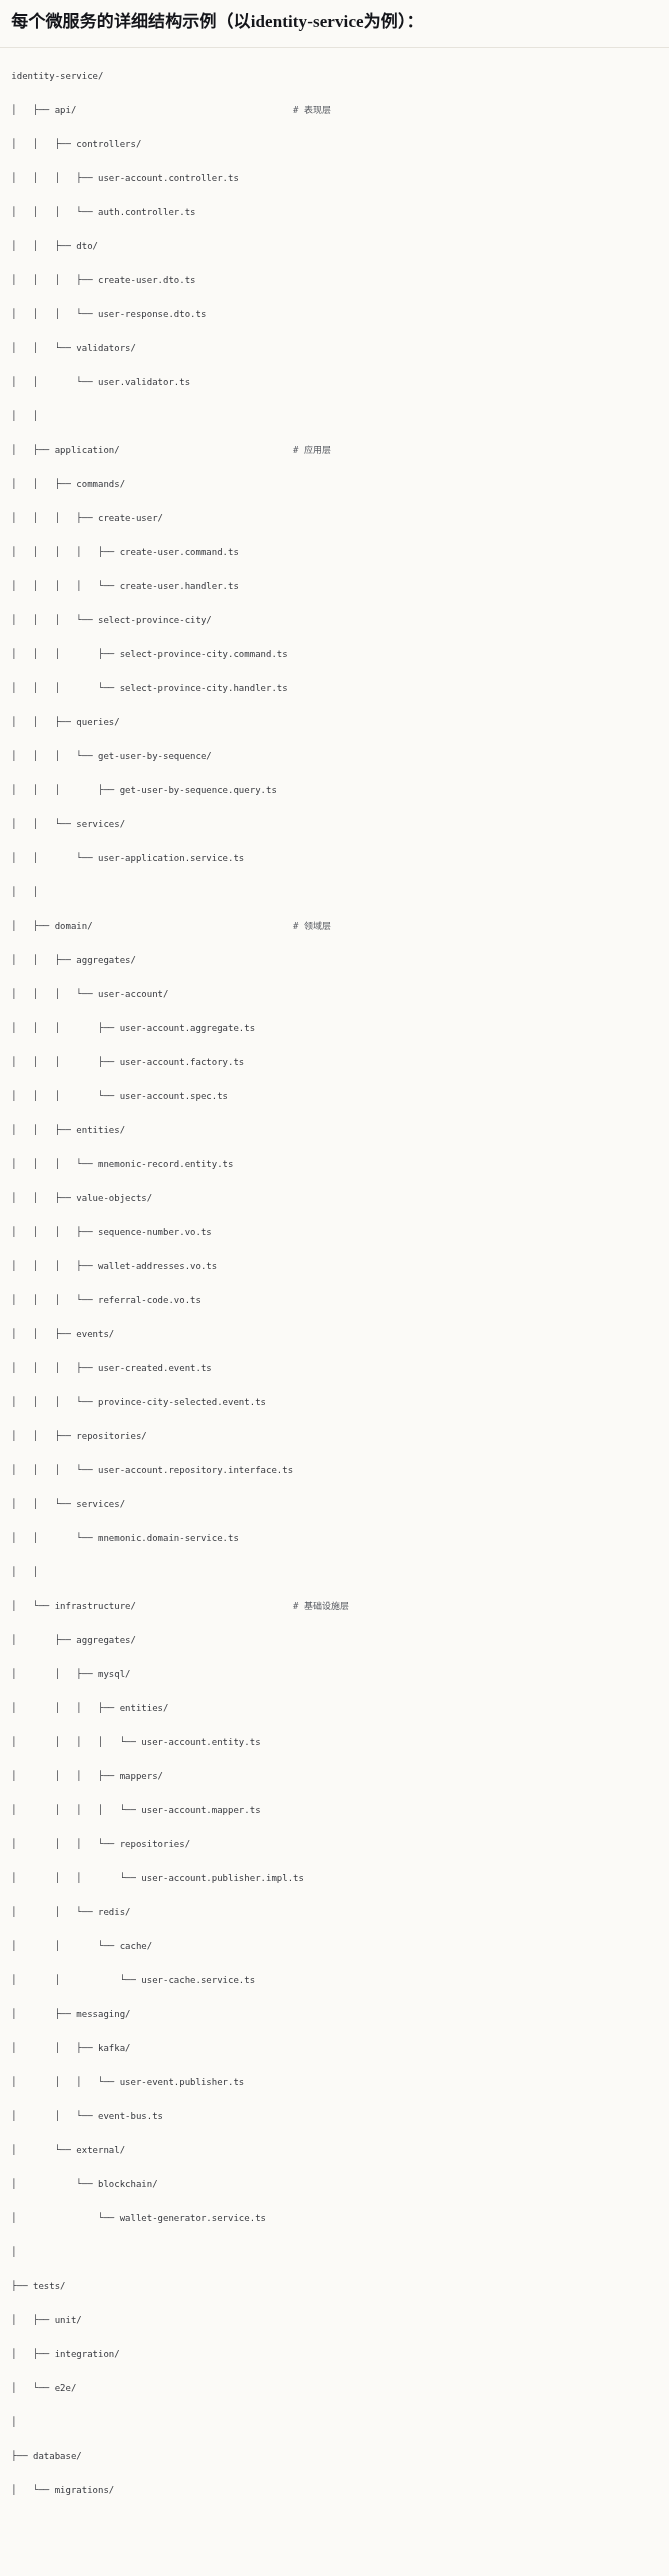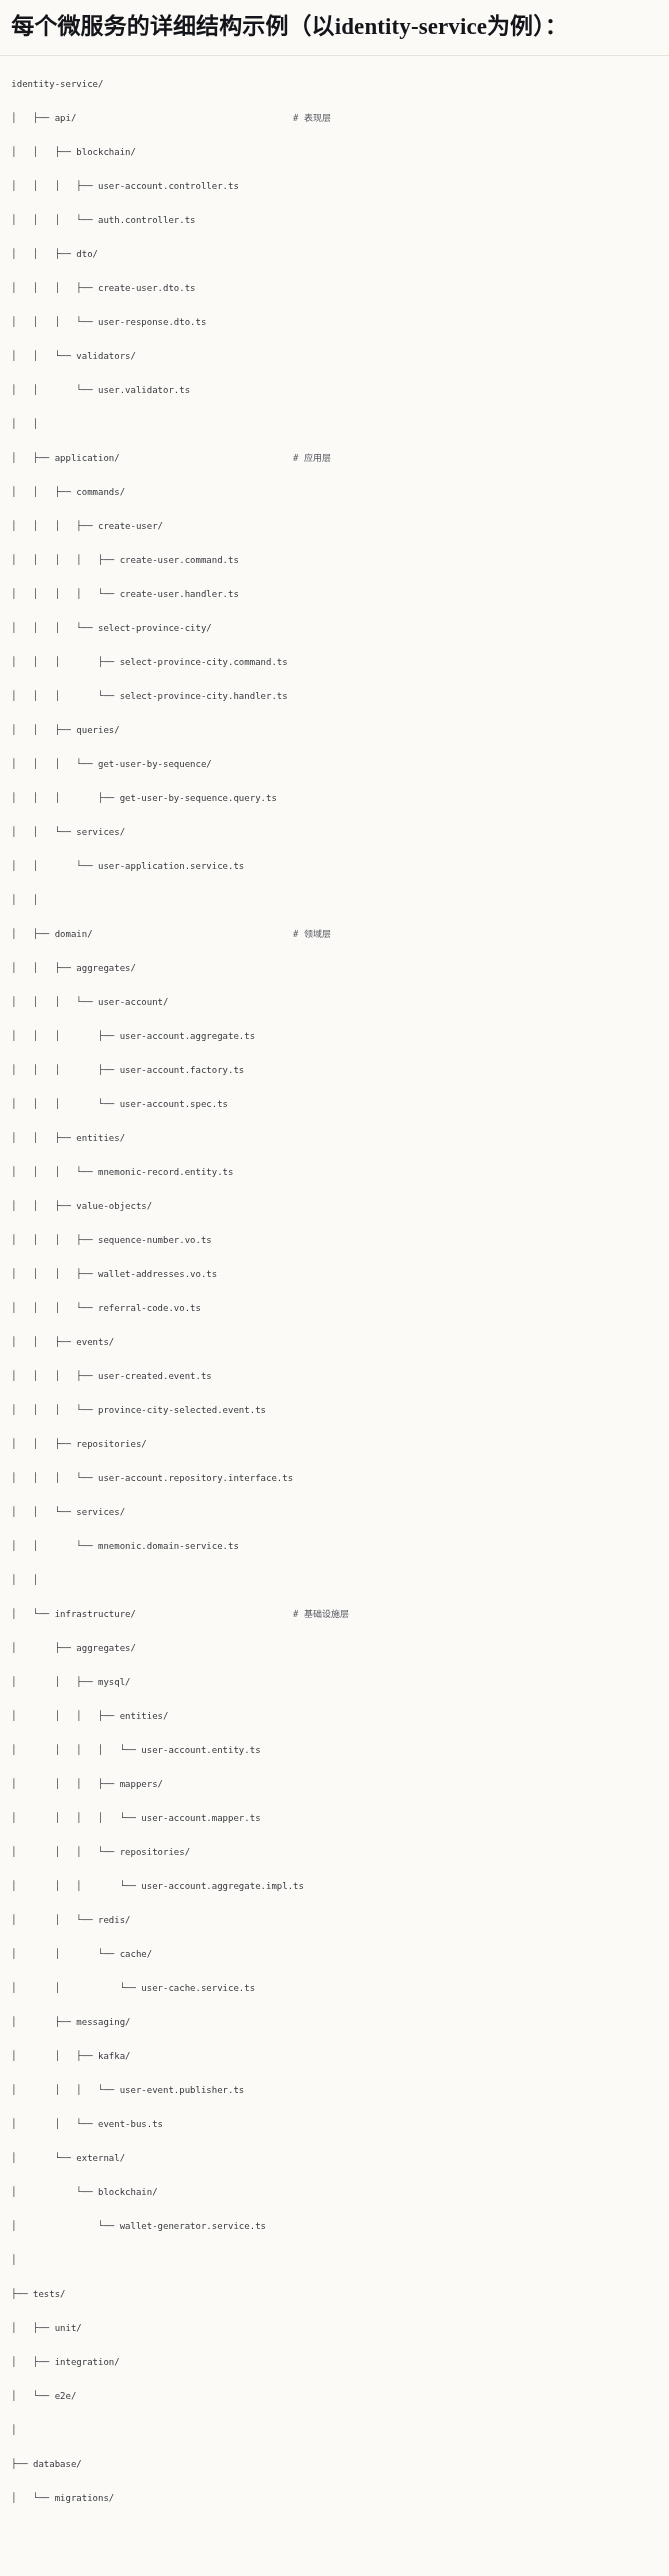--- a/index.html
+++ b/index.html
@@ -18,21 +18,21 @@
     width: 669px;
     box-sizing: border-box;
     padding: 0;
     background: #fbfaf7;
   }
 
   
   .doc-title {
     font-family: "Liberation Serif", "DejaVu Serif", serif;
     font-weight: bold;
-    font-size: 23px;
+    font-size: 17px;
     line-height: 1.35;
     letter-spacing: 0.1px;
     color: #14151a;
     margin: 0;
     padding: 11.3px 16.3px 12.5px 11.3px;
   }
   .rule {
     height: 0.6px;
     background: #e6e3dc;
     width: 100%;
@@ -62,21 +62,21 @@
 <body>
 
 <div class="page">
 
   <h1 class="doc-title">每个微服务的详细结构示例（以identity-service为例）：</h1>
 
   <div class="rule"></div>
 
   <pre class="tree-block"><code id="tree-code"><span class="tree-line">identity-service/</span>
 <span class="tree-line">│   ├── api/                                        <span class="cmt"># 表现层</span></span>
-<span class="tree-line">│   │   ├── blockchain/</span>
+<span class="tree-line">│   │   ├── controllers/</span>
 <span class="tree-line">│   │   │   ├── user-account.controller.ts</span>
 <span class="tree-line">│   │   │   └── auth.controller.ts</span>
 <span class="tree-line">│   │   ├── dto/</span>
 <span class="tree-line">│   │   │   ├── create-user.dto.ts</span>
 <span class="tree-line">│   │   │   └── user-response.dto.ts</span>
 <span class="tree-line">│   │   └── validators/</span>
 <span class="tree-line">│   │       └── user.validator.ts</span>
 <span class="tree-line">│   │</span>
 <span class="tree-line">│   ├── application/                                <span class="cmt"># 应用层</span></span>
 <span class="tree-line">│   │   ├── commands/</span>
@@ -113,21 +113,21 @@
 <span class="tree-line">│   │       └── mnemonic.domain-service.ts</span>
 <span class="tree-line">│   │</span>
 <span class="tree-line">│   └── infrastructure/                             <span class="cmt"># 基础设施层</span></span>
 <span class="tree-line">│       ├── aggregates/</span>
 <span class="tree-line">│       │   ├── mysql/</span>
 <span class="tree-line">│       │   │   ├── entities/</span>
 <span class="tree-line">│       │   │   │   └── user-account.entity.ts</span>
 <span class="tree-line">│       │   │   ├── mappers/</span>
 <span class="tree-line">│       │   │   │   └── user-account.mapper.ts</span>
 <span class="tree-line">│       │   │   └── repositories/</span>
-<span class="tree-line">│       │   │       └── user-account.aggregate.impl.ts</span>
+<span class="tree-line">│       │   │       └── user-account.publisher.impl.ts</span>
 <span class="tree-line">│       │   └── redis/</span>
 <span class="tree-line">│       │       └── cache/</span>
 <span class="tree-line">│       │           └── user-cache.service.ts</span>
 <span class="tree-line">│       ├── messaging/</span>
 <span class="tree-line">│       │   ├── kafka/</span>
 <span class="tree-line">│       │   │   └── user-event.publisher.ts</span>
 <span class="tree-line">│       │   └── event-bus.ts</span>
 <span class="tree-line">│       └── external/</span>
 <span class="tree-line">│           └── blockchain/</span>
 <span class="tree-line">│               └── wallet-generator.service.ts</span>

